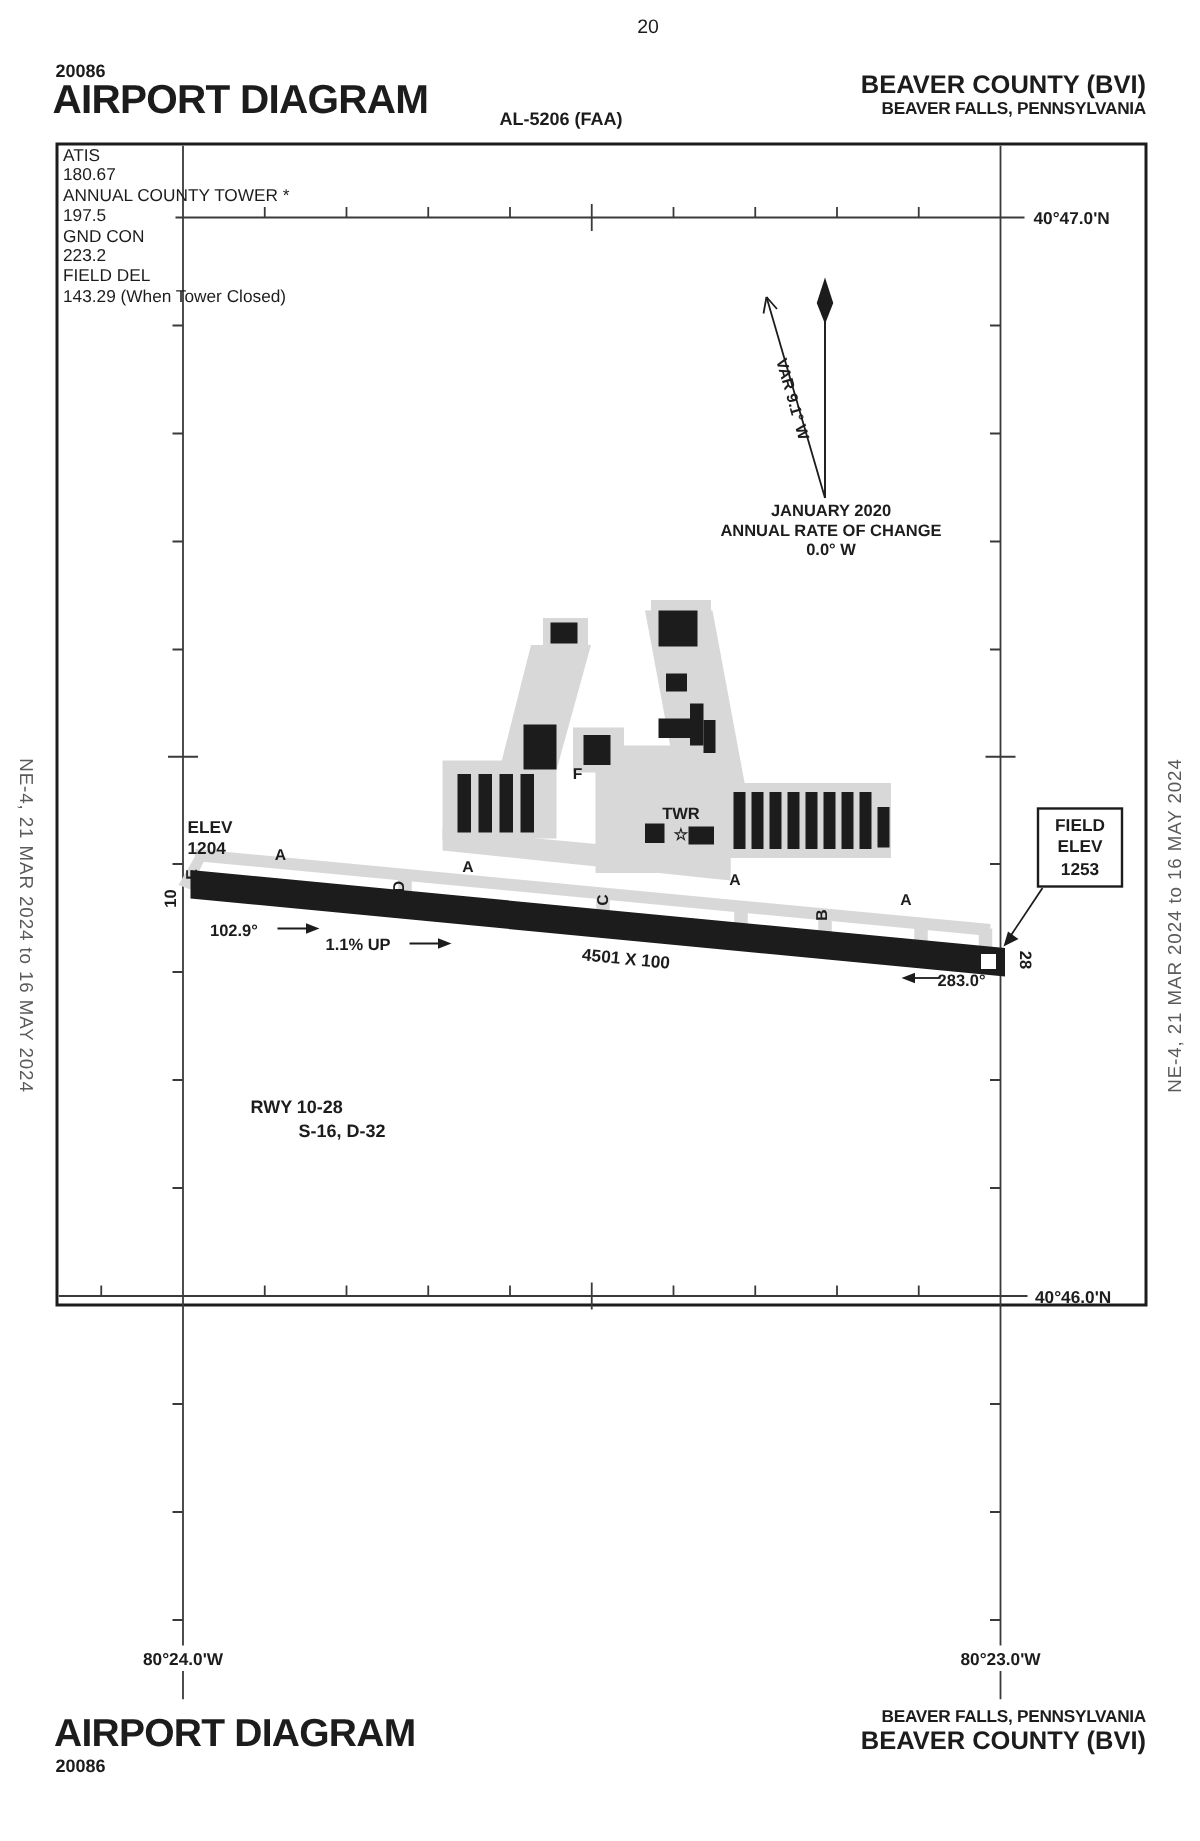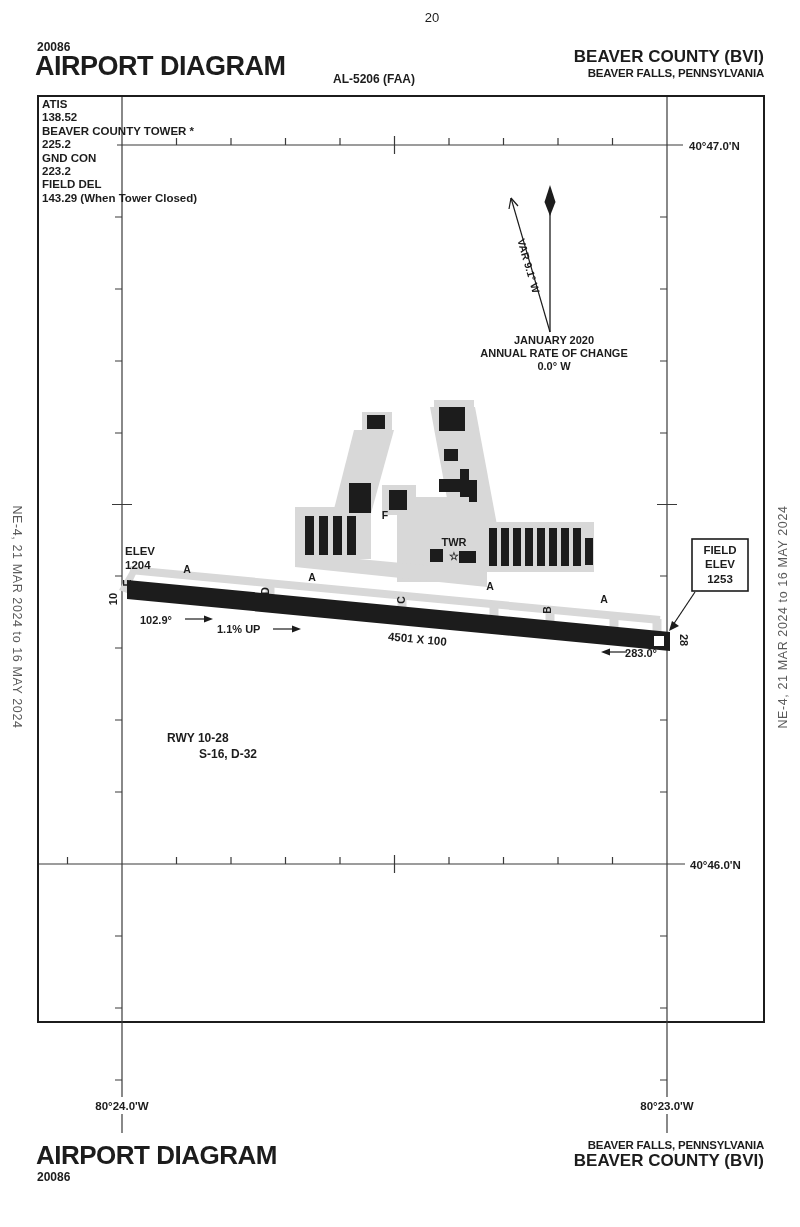--- a/index.html
+++ b/index.html
@@ -5,23 +5,23 @@
   html,body{margin:0;padding:0;background:#ffffff;}
   body{width:800px;height:1227px;position:relative;overflow:hidden;
        font-family:"Liberation Sans",sans-serif;color:#1c1c1c;}
   .abs{position:absolute;}
   #page-num{top:10px;left:0;width:800px;text-align:center;font-size:13px;margin-left:32px;}
   #hdr-chartnum{top:40px;left:37px;font-size:12px;font-weight:bold;}
   #hdr-title{top:51px;left:35px;font-size:27px;font-weight:bold;letter-spacing:-0.5px;}
   #hdr-plate{top:72px;left:0;width:748px;text-align:center;font-size:12px;font-weight:bold;}
   #hdr-airport{top:47px;right:36px;font-size:17px;font-weight:bold;text-align:right;}
   #hdr-city{top:67px;right:36px;font-size:11.5px;font-weight:bold;text-align:right;letter-spacing:-0.2px;}
-  #mapbox{left:37px;top:95px;width:728px;height:928px;border:2px solid #1c1c1c;box-sizing:border-box;}
+  #mapbox{left:37px;top:95px;width:728px;height:776px;border:2px solid #1c1c1c;box-sizing:border-box;}
   #mapbox svg{display:block;}
-  #comms{left:42px;top:98px;font-size:11.5px;font-weight:bold;line-height:13.4px;white-space:nowrap;}
+  #comms{left:42px;top:98px;font-size:11.5px;font-weight:normal;line-height:13.4px;white-space:nowrap;}
   .edition{font-size:12.5px;letter-spacing:0.6px;color:#5a5a5a;white-space:nowrap;}
   #edition-left{top:617px;left:17px;transform:translate(-50%,-50%) rotate(90deg);}
   #edition-right{top:617px;left:783px;transform:translate(-50%,-50%) rotate(-90deg);}
   #ftr-title{top:1140px;left:36px;font-size:26px;font-weight:bold;letter-spacing:-0.5px;}
   #ftr-chartnum{top:1170px;left:37px;font-size:12px;font-weight:bold;}
   #ftr-city{top:1139px;right:36px;font-size:11.5px;font-weight:bold;text-align:right;letter-spacing:-0.2px;}
   #ftr-airport{top:1151px;right:36px;font-size:17px;font-weight:bold;text-align:right;}
   svg text{fill:#1c1c1c;font-family:"Liberation Sans",sans-serif;font-weight:bold;}
   .t11{font-size:11px;} .t10{font-size:10.5px;} .t115{font-size:11.5px;} .t12{font-size:12px;} .apronfill{fill:#d8d8d8;} .bld{fill:#1c1c1c;}
 </style>
@@ -160,23 +160,23 @@
     <polygon points="630,534 633,524 640,529" fill="#1c1c1c"></polygon>
 
     <text class="t12" x="128" y="645">RWY 10-28</text>
     <text class="t12" x="160" y="661">S-16, D-32</text>
   </g>
 </svg>
 </div>
 
 <div class="abs" id="comms">
   <div>ATIS</div>
-  <div>138.52</div>
-  <div>BEAVER COUNTY TOWER *</div>
-  <div>225.2</div>
+  <div>180.67</div>
+  <div>ANNUAL COUNTY TOWER *</div>
+  <div>197.5</div>
   <div>GND CON</div>
   <div>223.2</div>
   <div>FIELD DEL</div>
   <div>143.29 (When Tower Closed)</div>
 </div>
 
 <div class="abs" id="ftr-title">AIRPORT DIAGRAM</div>
 <div class="abs" id="ftr-chartnum">20086</div>
 <div class="abs" id="ftr-city">BEAVER FALLS, PENNSYLVANIA</div>
 <div class="abs" id="ftr-airport">BEAVER COUNTY (BVI)</div>

